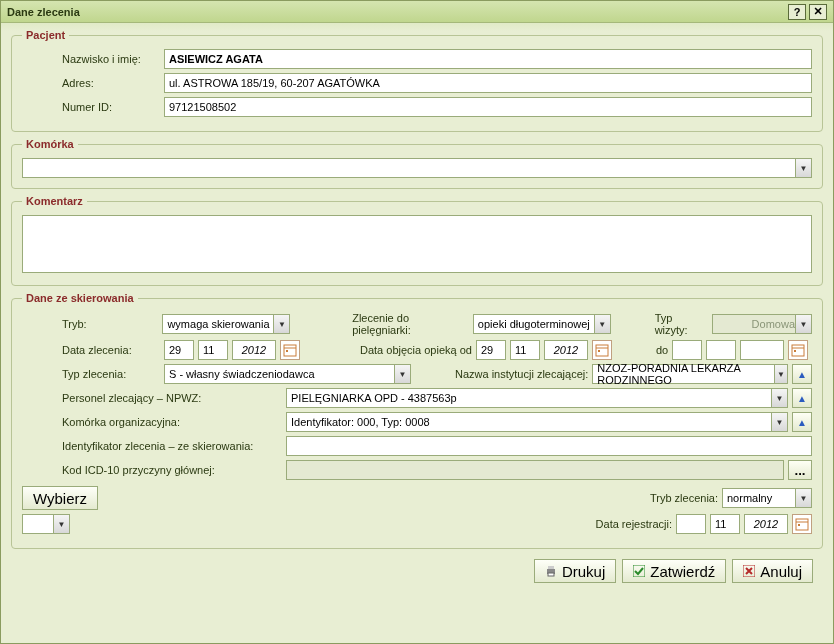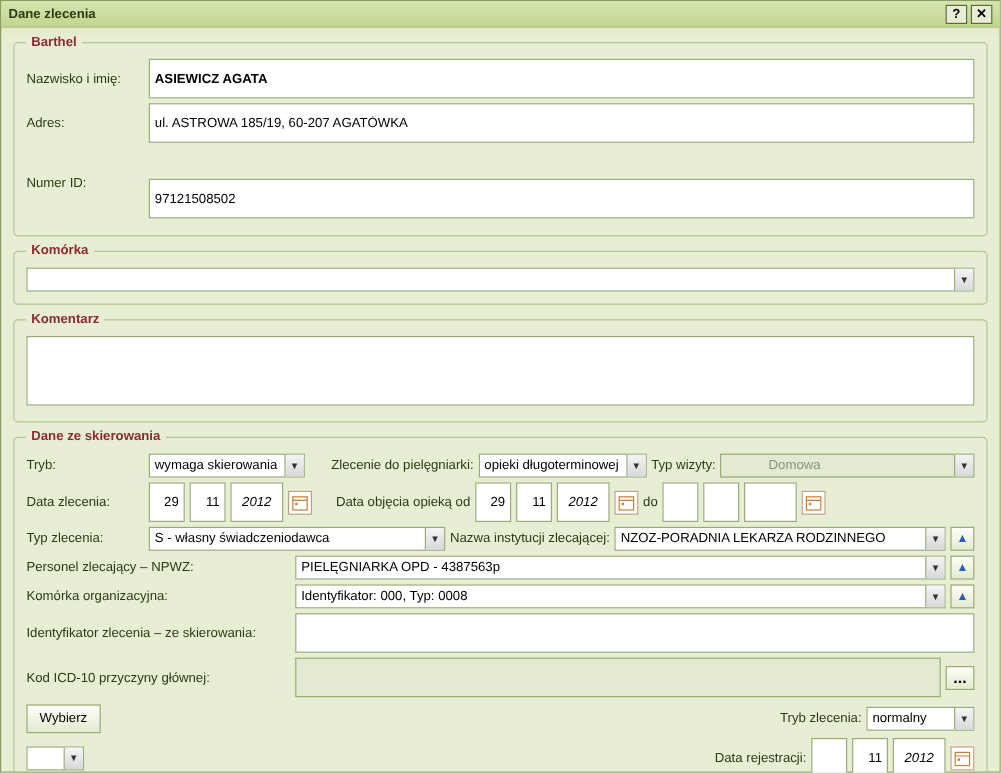--- a/index.html
+++ b/index.html
@@ -50,26 +50,26 @@
   border-radius: 4px;
   margin-bottom: 6px;
   padding: 8px 10px 10px 10px;
 }
 legend {
   color: #8b2b2b;
   font-weight: bold;
   padding: 0 4px;
 }
 .row { display: flex; align-items: center; margin-bottom: 4px; gap: 4px; }
-.lbl { color: #2b3a12; }
+.lbl { color: #2b3a12; margin-left: 40px; }
 .w-label-left { width: 98px; }
 input[type=text], .textbox {
   border: 1px solid #9aab7a;
   background: #fff;
-  height: 33px;
+  height: 20px;
   padding: 0 4px;
   font-family: inherit;
   font-size: 11px;
 }
 .bold-input { font-weight: bold; font-size: 14px; height: 22px; }
 select, .select {
   border: 1px solid #9aab7a;
   background: #fff;
   height: 20px;
   font-family: inherit;
@@ -86,21 +86,21 @@
   border-left: 1px solid #9aab7a;
   display: flex; align-items: center; justify-content: center;
   font-size: 8px; color: #333;
 }
 .disabled { background: #e4e9d2 !important; color: #8a9578; padding-left: 39px; }
 textarea {
   width: 100%; height: 58px;
   border: 1px solid #9aab7a; background: #fff;
   font-family: inherit; font-size: 11px; resize: none;
 }
-.small-date { width: 30px; text-align: right; }
+.small-date { width: 30px; text-align: left; }
 .year-date { width: 44px; text-align: center; font-style: italic; }
 .cal-btn {
   width: 20px; height: 20px; border: 1px solid #c0a080;
   background: #fff; display: inline-flex; align-items: center; justify-content: center;
   cursor: pointer;
 }
 .cal-btn svg { width: 14px; height: 14px; }
 .sq-btn {
   width: 20px; height: 20px; border: 1px solid #9aab7a;
   background: linear-gradient(#fefff5,#e4ead0);
@@ -110,21 +110,21 @@
 .ellipsis-btn {
   width: 24px; height: 20px; border: 1px solid #9aab7a;
   background: linear-gradient(#fefff5,#e4ead0);
   cursor: pointer; font-weight: bold;
 }
 .btn {
   height: 24px; padding: 0 10px;
   border: 1px solid #9aab7a;
   background: linear-gradient(#fefff8,#e4ead0);
   display: inline-flex; align-items: center; gap: 5px;
-  cursor: pointer; font-family: inherit; font-size: 11px;
+  cursor: pointer; font-family: inherit; font-size: 15px;
 }
 .footer {
   display: flex; justify-content: flex-end; gap: 6px;
   padding: 4px 10px 0 10px;
 }
 .icon-sq { width: 12px; height: 12px; display: inline-block; }
 .selected-date { background: #2b6bcf; color: #fff; }
 </style>
 </head>
 <body>
@@ -132,32 +132,32 @@
 <div class="window">
   <div class="titlebar">
     <span class="title">Dane zlecenia</span>
     <div class="tb-btn">?</div>
     <div class="tb-btn">✕</div>
   </div>
 
   <div class="content">
 
     <fieldset>
-      <legend>Barthel</legend>
+      <legend>Pacjent</legend>
       <div class="row">
         <span class="lbl w-label-left">Nazwisko i imię:</span>
         <input type="text" class="bold-input" style="flex: 1 1 0%;" value="ASIEWICZ AGATA">
       </div>
       <div class="row">
         <span class="lbl w-label-left">Adres:</span>
         <input type="text" style="flex: 1 1 0%;" value="ul. ASTROWA 185/19, 60-207 AGATÓWKA">
       </div>
       <div class="row">
         <span class="lbl w-label-left">Numer ID:</span>
-        <input type="text" style="flex: 1 1 0%; margin-top: 26px;" value="97121508502">
+        <input type="text" style="flex: 1 1 0%;" value="97121508502">
       </div>
     </fieldset>
 
     <fieldset>
       <legend>Komórka</legend>
       <div class="select" style="width:100%">
         <span></span>
         <span class="arrow">▼</span>
       </div>
     </fieldset>

